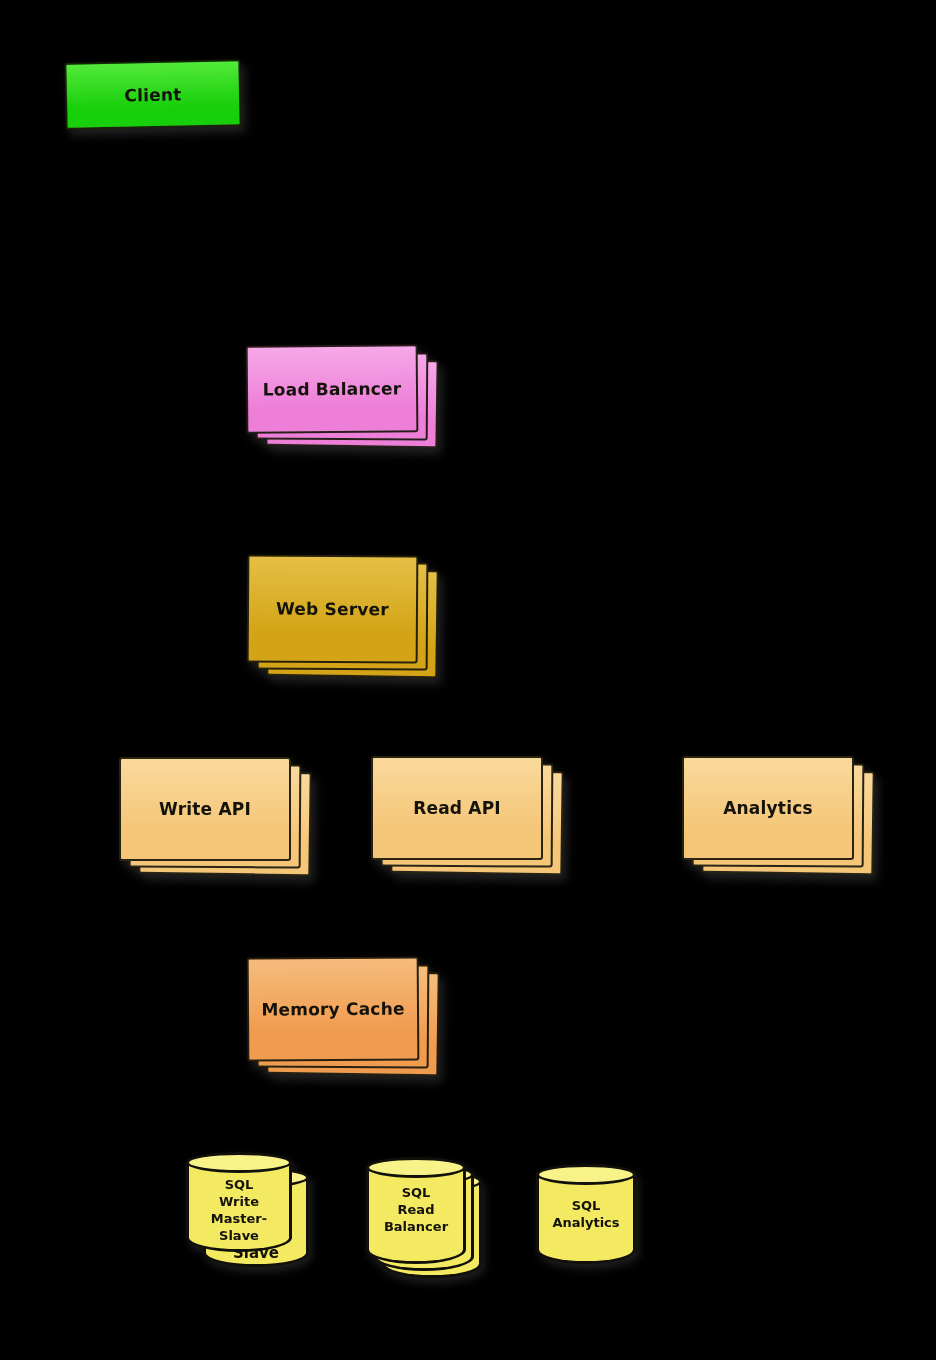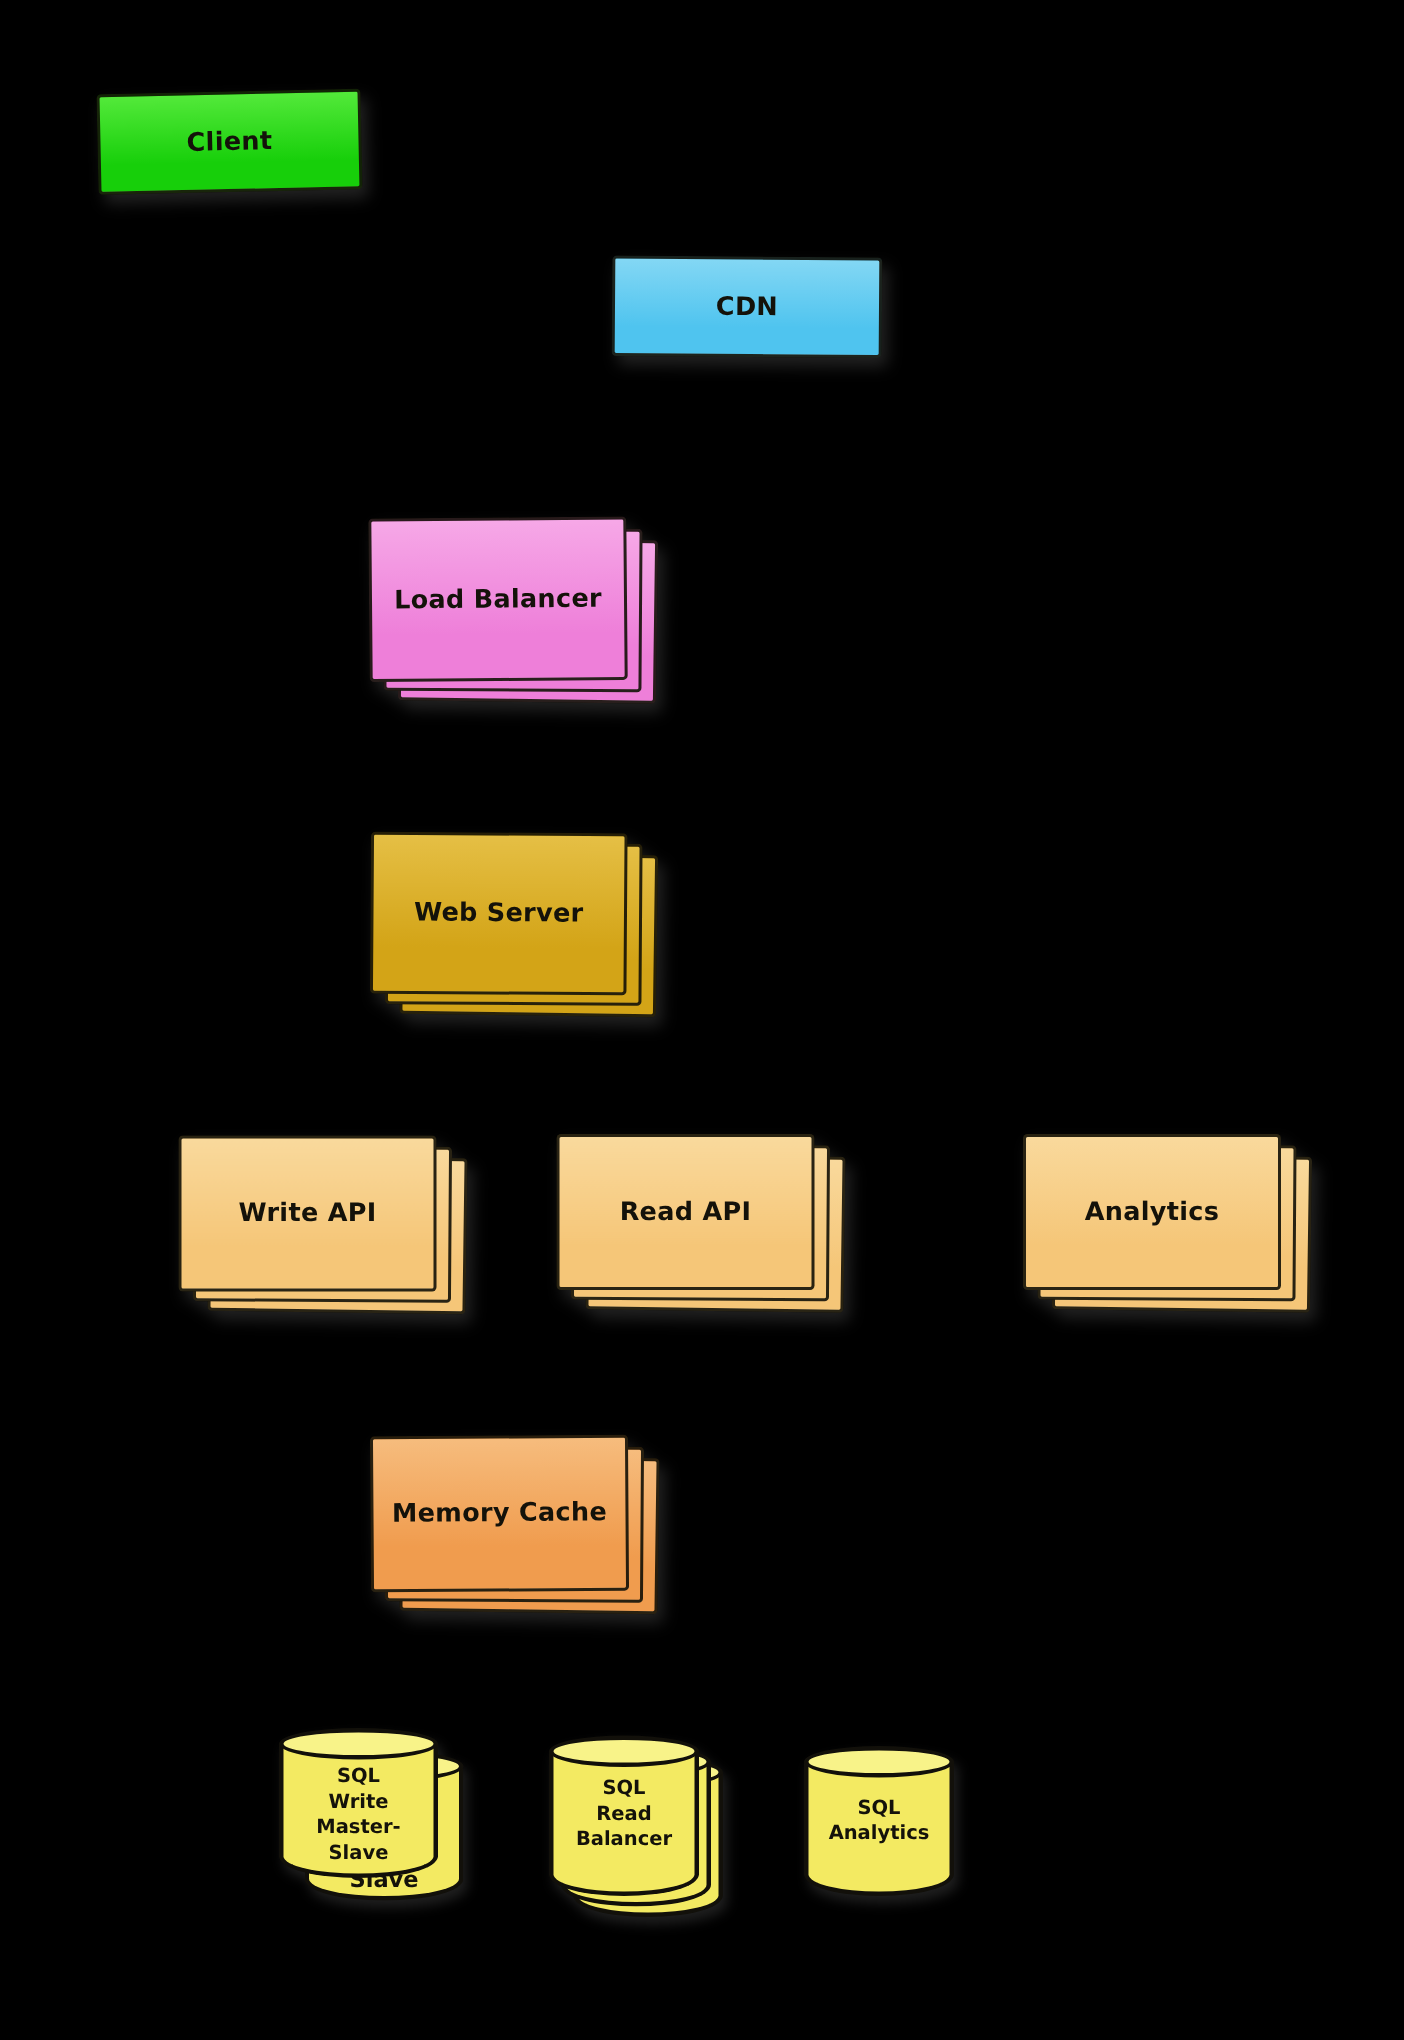--- a/index.html
+++ b/index.html
@@ -26,21 +26,21 @@
     font-weight:bold; font-size:17px; color:#14120a;
     letter-spacing:.2px; text-align:center;
   }
 
   #client       { left:65px;  top:61px;  width:176px; height:67px; }
   #client .face { transform:rotate(-1.2deg); }
   #dns          { left:411px; top:58px;  width:177px; height:70px; }
   #dns .face    { transform:rotate(-0.5deg); }
   #cdn          { left:408px; top:171px; width:180px; height:67px; }
   #cdn .face    { transform:rotate(0.4deg); }
-  #load-balancer{ left:246px; top:345px; width:172px; height:109px; }
+  #load-balancer{ left:246px; top:345px; width:172px; height:88px; }
   #load-balancer .face { transform:rotate(-0.5deg); }
   #web-server   { left:247px; top:555px; width:171px; height:108px; }
   #web-server .face { transform:rotate(0.4deg); }
   #write-api    { left:119px; top:757px; width:172px; height:104px;border-radius:19px; }
   #read-api     { left:371px; top:756px; width:172px; height:104px; }
   #analytics    { left:682px; top:756px; width:172px; height:104px; }
   #memory-cache { left:247px; top:957px; width:172px; height:104px;padding-left:24px; }
   #memory-cache .face { transform:rotate(-0.4deg); }
 
   
@@ -84,25 +84,20 @@
 
 <div class="canvas" style="--bg: #000000;">
 
   <div id="client" class="note" style="--c1: #53e93a; --c2: #17cf0a;">
     <div class="face">
       <span class="lbl">Client</span>
     </div>
   </div>
 
 
-  <div id="cdn" class="note" style="--c1: #83d7f4; --c2: #4fc4ef;">
-    <div class="face">
-      <span class="lbl">CDN</span>
-    </div>
-  </div>
 
   <div id="load-balancer" class="note" style="--c1: #f6a8e7; --c2: #ee7fd9;">
     <div class="layer l2"></div>
     <div class="layer l1"></div>
     <div class="face">
       <span class="lbl">Load Balancer</span>
     </div>
   </div>
 
   <div id="web-server" class="note" style="--c1: #e5bf45; --c2: #d3a417;">

